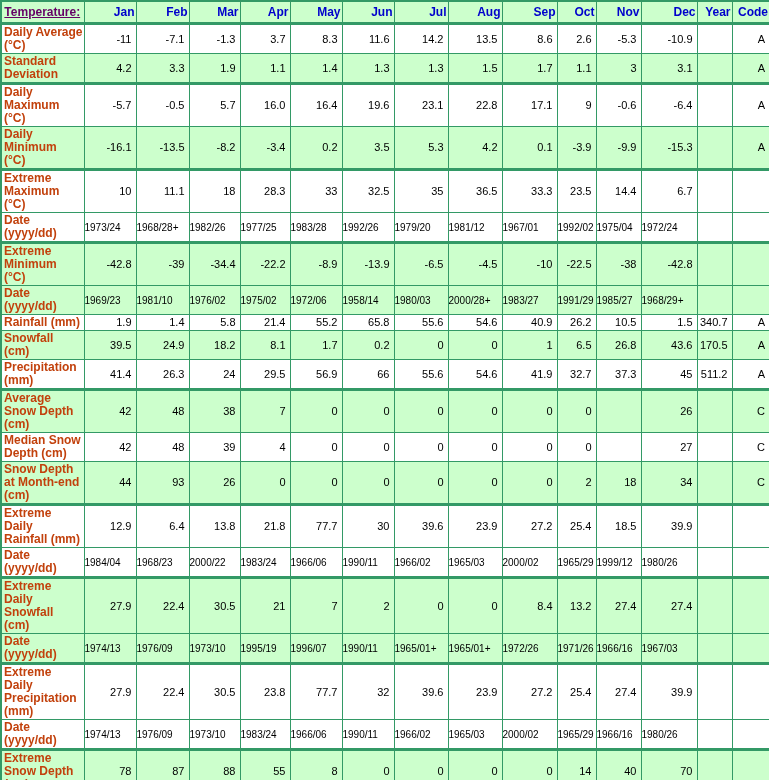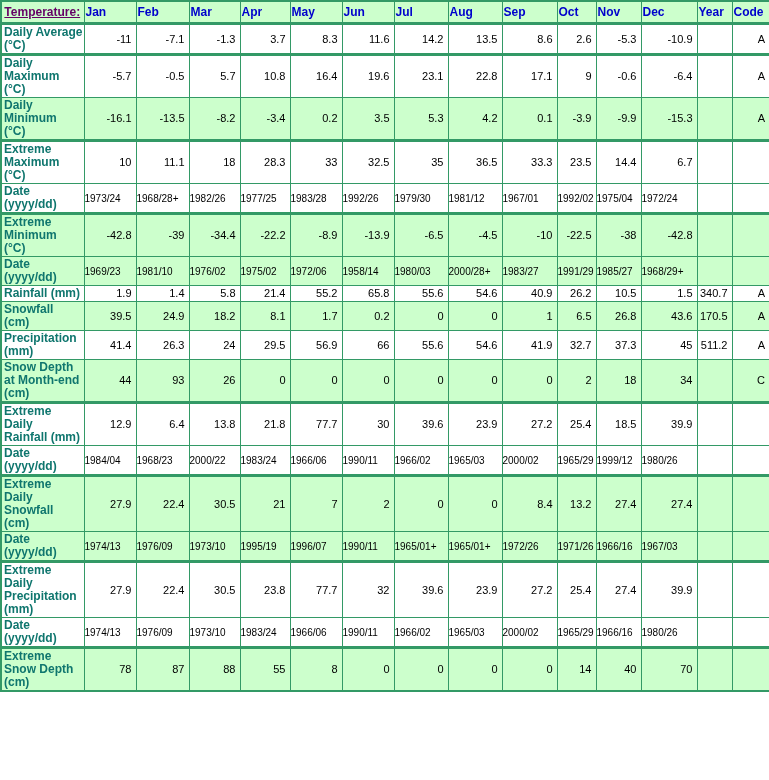--- a/index.html
+++ b/index.html
@@ -1,22 +1,22 @@
 <!DOCTYPE html>
 <html><head>
 <meta charset="utf-8">
 <style>
   html,body{margin:0;padding:0;background:#FFFFFF;font-family:"Liberation Sans",sans-serif;}
   table.climate{border-collapse:collapse;table-layout:fixed;width:769px;border:2px solid #339966;}
   td,th{border:1px solid #339966;overflow:hidden;vertical-align:middle;}
   tr.g td{background:#CCFFCC;}
   tr.w td{background:#FFFFFF;}
-  thead th{background:#CCFFCC;color:#0000CC;font-size:12px;font-weight:bold;text-align:left;padding:3px 1px;}
+  thead th{background:#CCFFCC;color:#0000CC;font-size:12px;font-weight:bold;text-align:right;padding:3px 1px;}
   th.lblh{text-align:center;padding-left:0;}
-  td.lbl{color:#0f766e;font-weight:bold;font-size:12px;line-height:13px;white-space:pre-line;text-align:left;padding:1px 1px 1px 2px;}
+  td.lbl{color:#c2410c;font-weight:bold;font-size:12px;line-height:13px;white-space:pre-line;text-align:left;padding:1px 1px 1px 2px;}
   td.num{font-size:11px;color:#000000;text-align:right;padding:1px 4px 1px 1px;line-height:13px;}
   td.date{font-size:10px;color:#000000;text-align:left;padding:1px 0;line-height:13px;}
   td.bold{font-weight:normal;}
   tr.gs td{border-top:3px solid #339966;}
   td.sec{padding:2px 2px;}
   a.seclink{color:#660066;font-weight:bold;font-size:12px;text-decoration:underline;cursor:pointer;}
 </style>
 </head>
 <body>
 
@@ -69,28 +69,46 @@
         <td class="num">11.6</td>
         <td class="num">14.2</td>
         <td class="num">13.5</td>
         <td class="num">8.6</td>
         <td class="num">2.6</td>
         <td class="num">-5.3</td>
         <td class="num">-10.9</td>
         <td class="num"></td>
         <td class="num">A</td>
       </tr>
+      <tr class="g">
+        <td class="lbl">Standard
+Deviation</td>
+        <td class="num">4.2</td>
+        <td class="num">3.3</td>
+        <td class="num">1.9</td>
+        <td class="num">1.1</td>
+        <td class="num">1.4</td>
+        <td class="num">1.3</td>
+        <td class="num">1.3</td>
+        <td class="num">1.5</td>
+        <td class="num">1.7</td>
+        <td class="num">1.1</td>
+        <td class="num">3</td>
+        <td class="num">3.1</td>
+        <td class="num"></td>
+        <td class="num">A</td>
+      </tr>
       <tr class="w gs">
         <td class="lbl">Daily
 Maximum
 (°C)</td>
         <td class="num">-5.7</td>
         <td class="num">-0.5</td>
         <td class="num">5.7</td>
-        <td class="num">10.8</td>
+        <td class="num">16.0</td>
         <td class="num">16.4</td>
         <td class="num">19.6</td>
         <td class="num">23.1</td>
         <td class="num">22.8</td>
         <td class="num">17.1</td>
         <td class="num">9</td>
         <td class="num">-0.6</td>
         <td class="num">-6.4</td>
         <td class="num"></td>
         <td class="num">A</td>
@@ -135,21 +153,21 @@
       </tr>
       <tr class="w">
         <td class="lbl">Date
 (yyyy/dd)</td>
         <td class="date">1973/24</td>
         <td class="date">1968/28+</td>
         <td class="date">1982/26</td>
         <td class="date">1977/25</td>
         <td class="date">1983/28</td>
         <td class="date">1992/26</td>
-        <td class="date">1979/30</td>
+        <td class="date">1979/20</td>
         <td class="date bold">1981/12</td>
         <td class="date">1967/01</td>
         <td class="date">1992/02</td>
         <td class="date">1975/04</td>
         <td class="date">1972/24</td>
         <td class="num"></td>
         <td class="num"></td>
       </tr>
       <tr class="g gs">
         <td class="lbl">Extreme
@@ -234,20 +252,57 @@
         <td class="num">66</td>
         <td class="num">55.6</td>
         <td class="num">54.6</td>
         <td class="num">41.9</td>
         <td class="num">32.7</td>
         <td class="num">37.3</td>
         <td class="num">45</td>
         <td class="num">511.2</td>
         <td class="num">A</td>
       </tr>
+      <tr class="g gs">
+        <td class="lbl">Average
+Snow Depth
+(cm)</td>
+        <td class="num">42</td>
+        <td class="num">48</td>
+        <td class="num">38</td>
+        <td class="num">7</td>
+        <td class="num">0</td>
+        <td class="num">0</td>
+        <td class="num">0</td>
+        <td class="num">0</td>
+        <td class="num">0</td>
+        <td class="num">0</td>
+        <td class="num"></td>
+        <td class="num">26</td>
+        <td class="num"></td>
+        <td class="num">C</td>
+      </tr>
+      <tr class="w">
+        <td class="lbl">Median Snow
+Depth (cm)</td>
+        <td class="num">42</td>
+        <td class="num">48</td>
+        <td class="num">39</td>
+        <td class="num">4</td>
+        <td class="num">0</td>
+        <td class="num">0</td>
+        <td class="num">0</td>
+        <td class="num">0</td>
+        <td class="num">0</td>
+        <td class="num">0</td>
+        <td class="num"></td>
+        <td class="num">27</td>
+        <td class="num"></td>
+        <td class="num">C</td>
+      </tr>
       <tr class="g">
         <td class="lbl">Snow Depth
 at Month-end
 (cm)</td>
         <td class="num">44</td>
         <td class="num">93</td>
         <td class="num">26</td>
         <td class="num">0</td>
         <td class="num">0</td>
         <td class="num">0</td>

